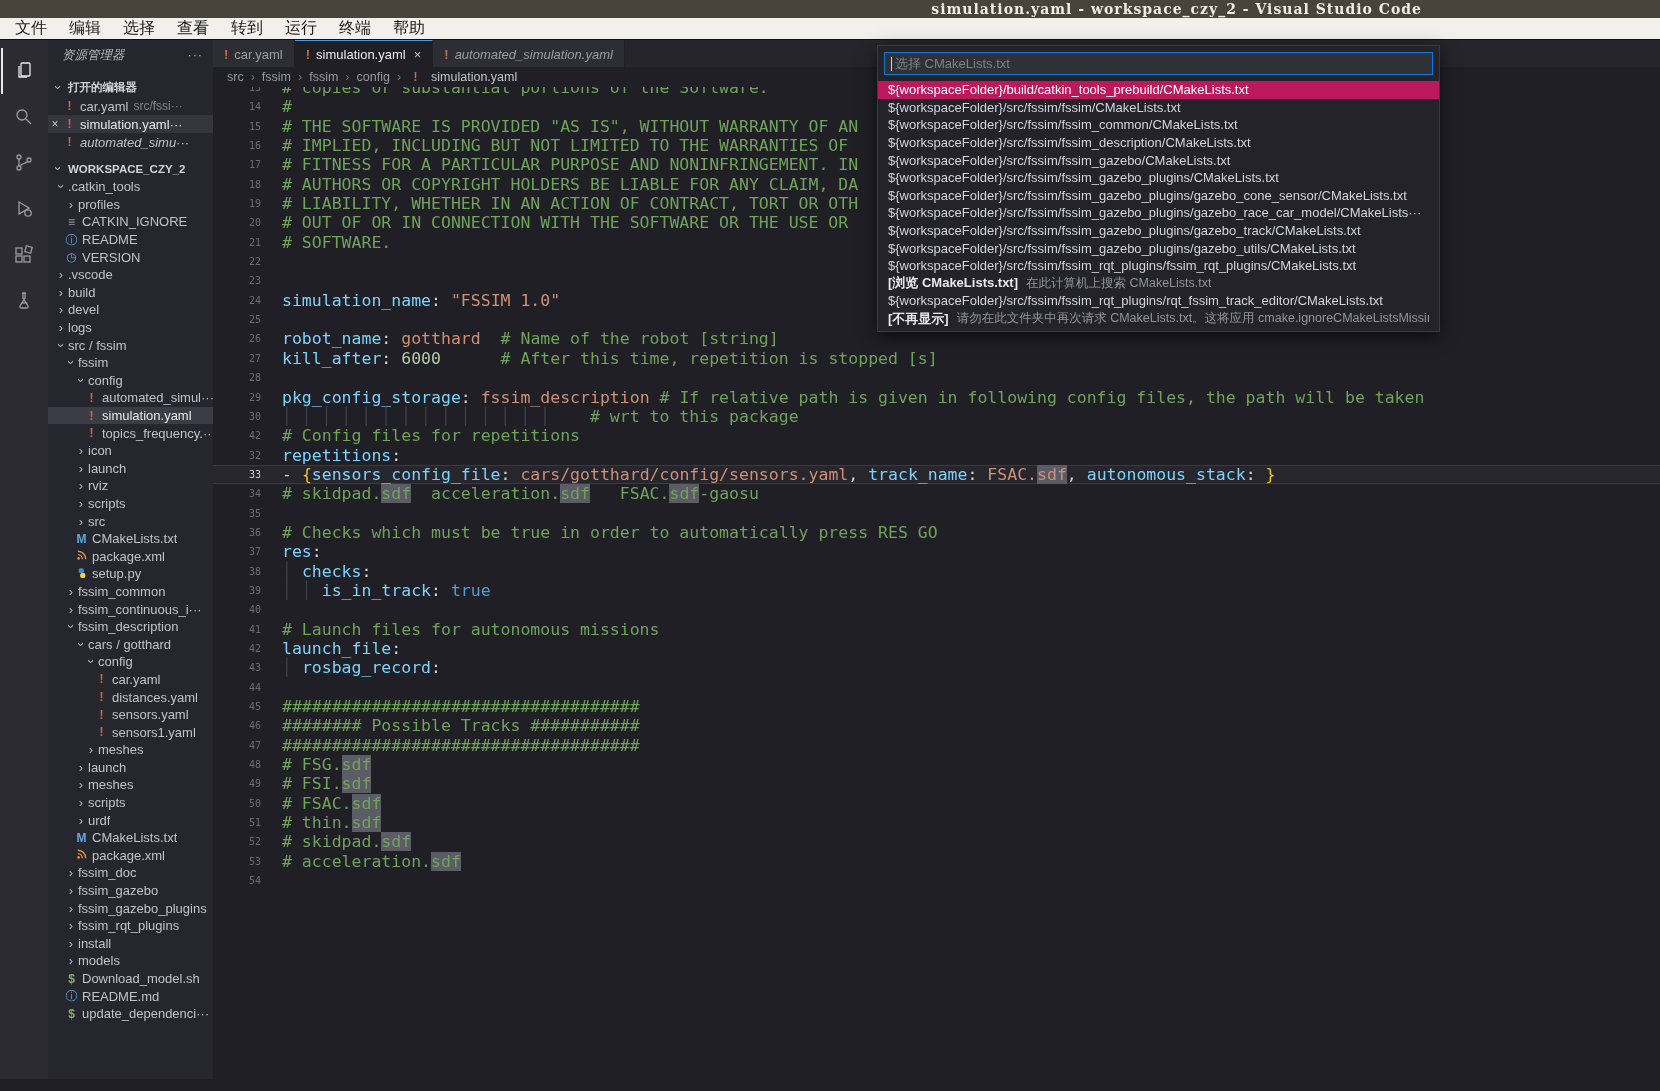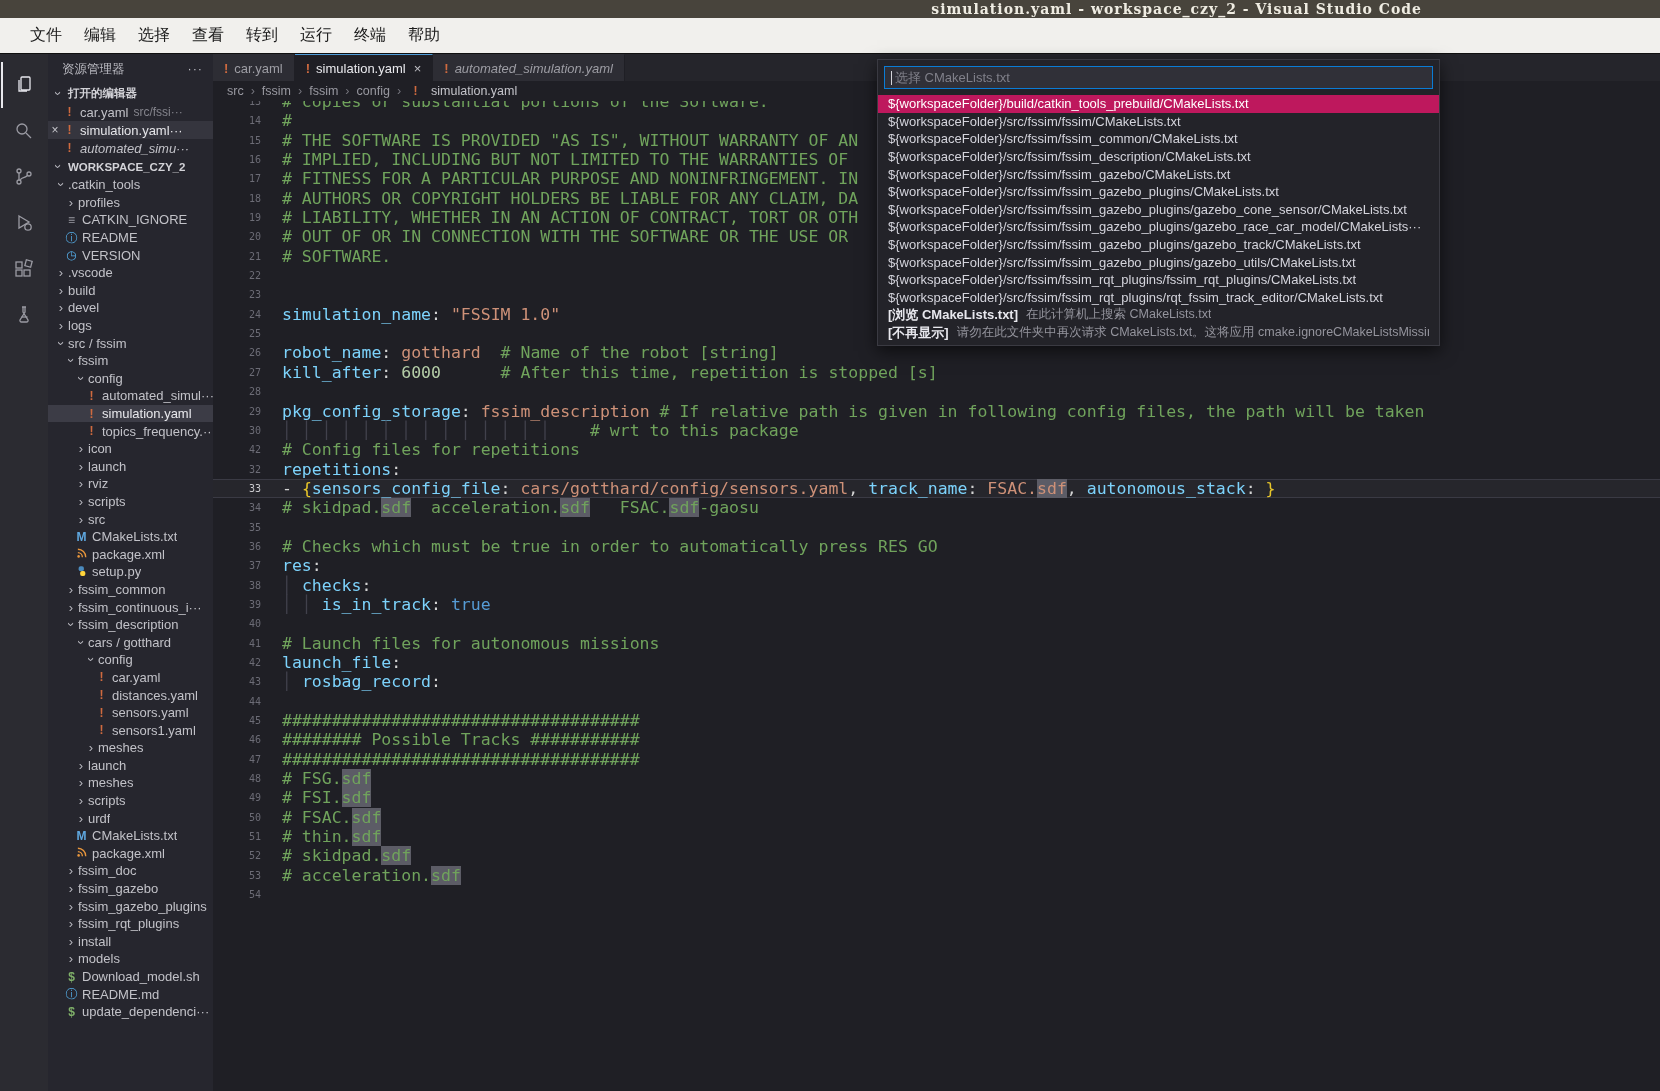--- a/index.html
+++ b/index.html
@@ -5,43 +5,43 @@
   * { margin:0; padding:0; box-sizing:border-box; }
   html,body { width:1660px; height:1091px; overflow:hidden; background:#1f1f25;
               font-family:"Liberation Sans", sans-serif; }
 
   
   .titlebar { height:18px; background:#48443c; color:#efece2;
               font:bold 14px/18px "DejaVu Serif", serif; letter-spacing:1px;
               text-align:right; padding-right:238px; white-space:nowrap; }
 
   
-  .menubar { height:36px; background:#f1f0ed; display:flex; align-items:center;
-             padding-left:19px; border-bottom:1px solid #101010; }
+  .menubar { height:22px; background:#f1f0ed; display:flex; align-items:center;
+             padding-left:4px; border-bottom:1px solid #101010; }
   .menu-item { padding:0 11px; font-size:16px; color:#1c1c1c; cursor:default; }
 
   
   .main { display:flex; height:1039px; position:relative; }
 
   
   .activitybar { width:48px; background:#2b2b31; display:flex; flex-direction:column;
                  align-items:center; padding-top:8px; flex:none; }
   .act-item { width:46px; height:46px; display:flex; align-items:center; justify-content:center; }
   .act-item svg { stroke:#9b9ba3; fill:none; stroke-width:1.3; }
   .act-item.active svg { stroke:#e9e9ee; }
   .act-item.active { border-left:2px solid #e9e9ee; }
 
   
   .sidebar { width:165px; background:#26262e; flex:none; overflow:hidden;
              font-size:13px; color:#c2c2c8; }
   .sb-title { height:30px; display:flex; align-items:center; justify-content:space-between;
-              padding:0 10px 0 14px; color:#bcbcc3; font-size:12.5px; }
+              padding:0 10px 0 14px; color:#bcbcc3; font-size:12.5px;font-style:italic; }
   .sb-more { color:#bcbcc3; letter-spacing:1px; }
   .section-header { height:19px; display:flex; align-items:center; gap:3px;
-                    font-weight:bold; font-size:11.5px; color:#d3d3d8; padding-left:3px; }
+                    font-weight:bold; font-size:11.5px; color:#d3d3d8; padding-left:3px;margin-top:8px; }
   .section-header .chev { font-weight:normal; }
   .sb-row { height:18px; display:flex; align-items:center; white-space:nowrap; overflow:hidden; }
   .sb-row.selected { background:#35353e; color:#e6e6ea; }
   .sb-row .close-x { width:14px; text-align:center; color:#c5c5cb; font-size:12px; flex:none; }
   .sb-row .desc { color:#84848c; margin-left:5px; font-size:12px; }
   .italic { font-style:italic; }
   .tree-row { height:17.6px; display:flex; align-items:center; white-space:nowrap; overflow:hidden; }
   .tree-row.selected { background:#3c3c46; color:#e8e8ec; }
   .chev { display:inline-block; width:14px; flex:none; text-align:center; color:#b6b6bd;
           font-size:13px; line-height:1; }
@@ -611,24 +611,24 @@
         <div class="qp-item">${workspaceFolder}/src/fssim/fssim/CMakeLists.txt</div>
         <div class="qp-item">${workspaceFolder}/src/fssim/fssim_common/CMakeLists.txt</div>
         <div class="qp-item">${workspaceFolder}/src/fssim/fssim_description/CMakeLists.txt</div>
         <div class="qp-item">${workspaceFolder}/src/fssim/fssim_gazebo/CMakeLists.txt</div>
         <div class="qp-item">${workspaceFolder}/src/fssim/fssim_gazebo_plugins/CMakeLists.txt</div>
         <div class="qp-item">${workspaceFolder}/src/fssim/fssim_gazebo_plugins/gazebo_cone_sensor/CMakeLists.txt</div>
         <div class="qp-item">${workspaceFolder}/src/fssim/fssim_gazebo_plugins/gazebo_race_car_model/CMakeLists···</div>
         <div class="qp-item">${workspaceFolder}/src/fssim/fssim_gazebo_plugins/gazebo_track/CMakeLists.txt</div>
         <div class="qp-item">${workspaceFolder}/src/fssim/fssim_gazebo_plugins/gazebo_utils/CMakeLists.txt</div>
         <div class="qp-item">${workspaceFolder}/src/fssim/fssim_rqt_plugins/fssim_rqt_plugins/CMakeLists.txt</div>
-        <div class="qp-item">${workspaceFolder}/src/fssim/fssim_rqt_plugins/rqt_fssim_track_editor/CMakeLists.txt</div>
         <div class="qp-item">
           <span class="lbl">[浏览 CMakeLists.txt]</span>
           <span class="desc2">在此计算机上搜索 CMakeLists.txt</span>
         </div>
+        <div class="qp-item">${workspaceFolder}/src/fssim/fssim_rqt_plugins/rqt_fssim_track_editor/CMakeLists.txt</div>
         <div class="qp-item">
           <span class="lbl">[不再显示]</span>
           <span class="desc2">请勿在此文件夹中再次请求 CMakeLists.txt。这将应用 cmake.ignoreCMakeListsMissing 设…</span>
         </div>
       </div>
   </div>
 </div>
 
 </body></html>

